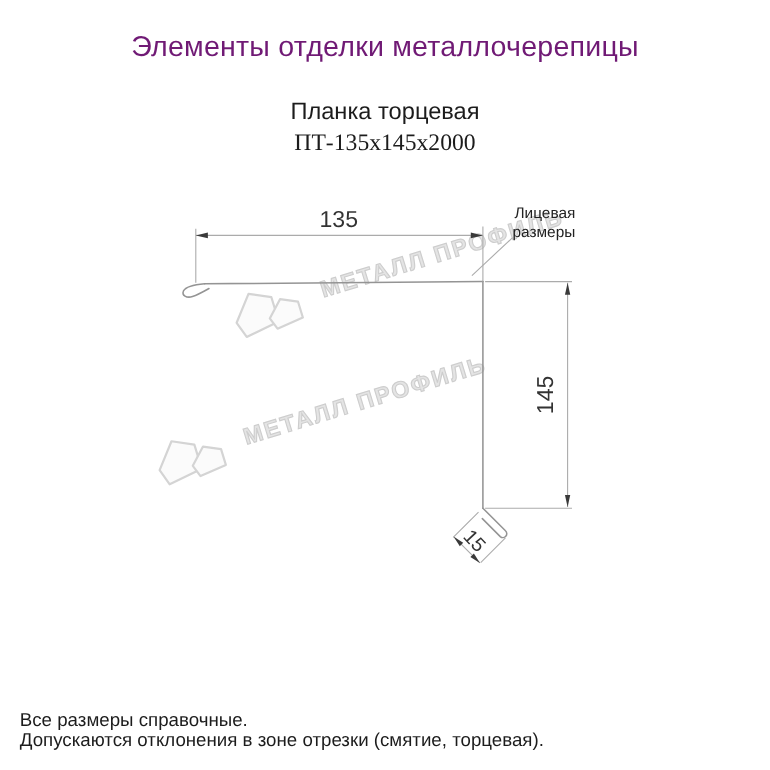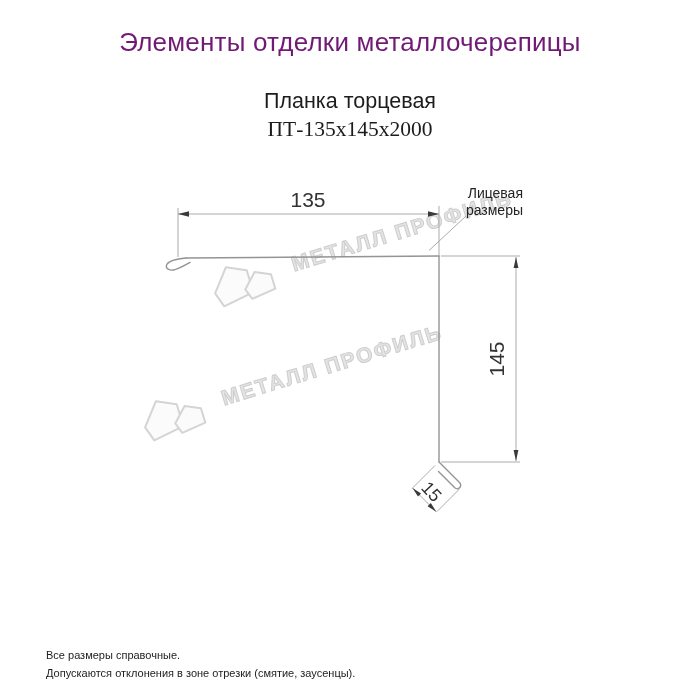--- a/index.html
+++ b/index.html
@@ -13,21 +13,21 @@
   .product-name{top:89px;left:0;width:700px;text-align:center;font-size:21.5px;color:#1c1c1c;}
   .product-sku{top:117px;left:0;width:700px;text-align:center;font-size:21.5px;color:#1c1c1c;font-family:Liberation Serif, serif;}
   
   .dim{font-size:21px;color:#333333;}
   .dim-135{top:188px;left:258px;width:100px;text-align:center;}
   .dim-145{top:359px;left:497px;transform:translate(-50%,-50%) rotate(-90deg);}
   .dim-15{top:492px;left:431px;font-size:18px;transform:translate(-50%,-50%) rotate(47deg);}
   
   .face-label{top:185px;right:177px;text-align:right;font-size:14px;line-height:16.5px;color:#222222;}
   
-  .footnotes{left:18px;top:646px;font-size:11px;line-height:18px;color:#1c1c1c;margin-left:28px;}
+  .footnotes{left:18px;top:646px;font-size:17px;line-height:18px;color:#1c1c1c;}
   
   .watermark{display:flex;align-items:center;gap:10px;transform-origin:left center;pointer-events:none;}
   .wm-upper{left:206px;top:264px;transform:rotate(-17deg);}
   .wm-lower{left:136px;top:398px;transform:rotate(-17deg);}
   .wm-text{
     font-size:21px;font-weight:700;letter-spacing:2px;white-space:nowrap;
     color:#e4e4e4;-webkit-text-stroke:1px #cdcdcd;
   }
   .wm-logo{flex:0 0 auto;}
   svg.drawing{position:absolute;left:0;top:0;z-index:2;}
@@ -94,16 +94,16 @@
   <div class="abs txt dim dim-145">145</div>
   <div class="abs txt dim dim-15">15</div>
 
   <div class="abs txt face-label">
     <div>Лицевая</div>
     <div>размеры</div>
   </div>
 
   <div class="abs txt footnotes">
     <div>Все размеры справочные.</div>
-    <div>Допускаются отклонения в зоне отрезки (смятие, заусенцы).</div>
+    <div>Допускаются отклонения в зоне отрезки (смятие, торцевая).</div>
   </div>
 
 </div>
 
 </body></html>

